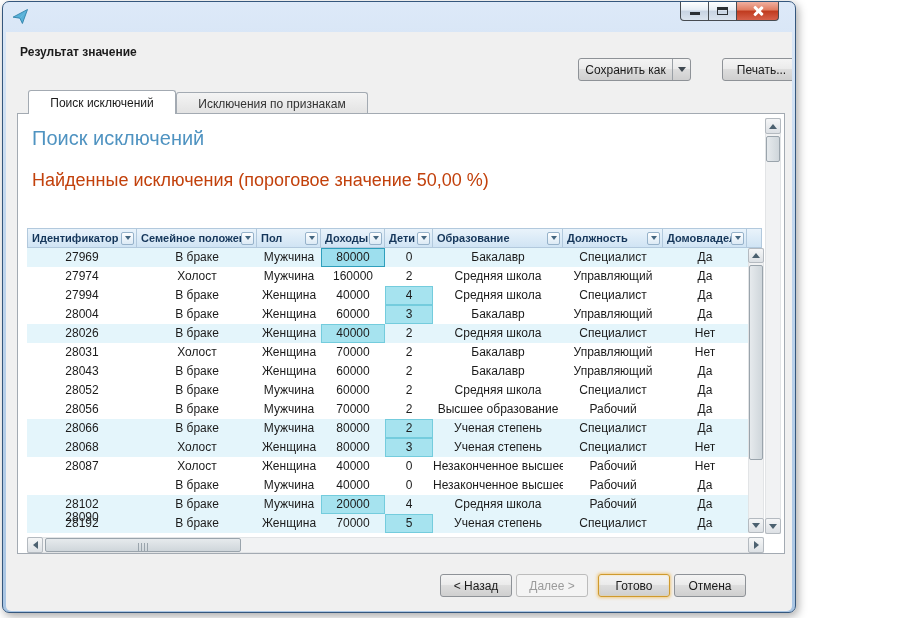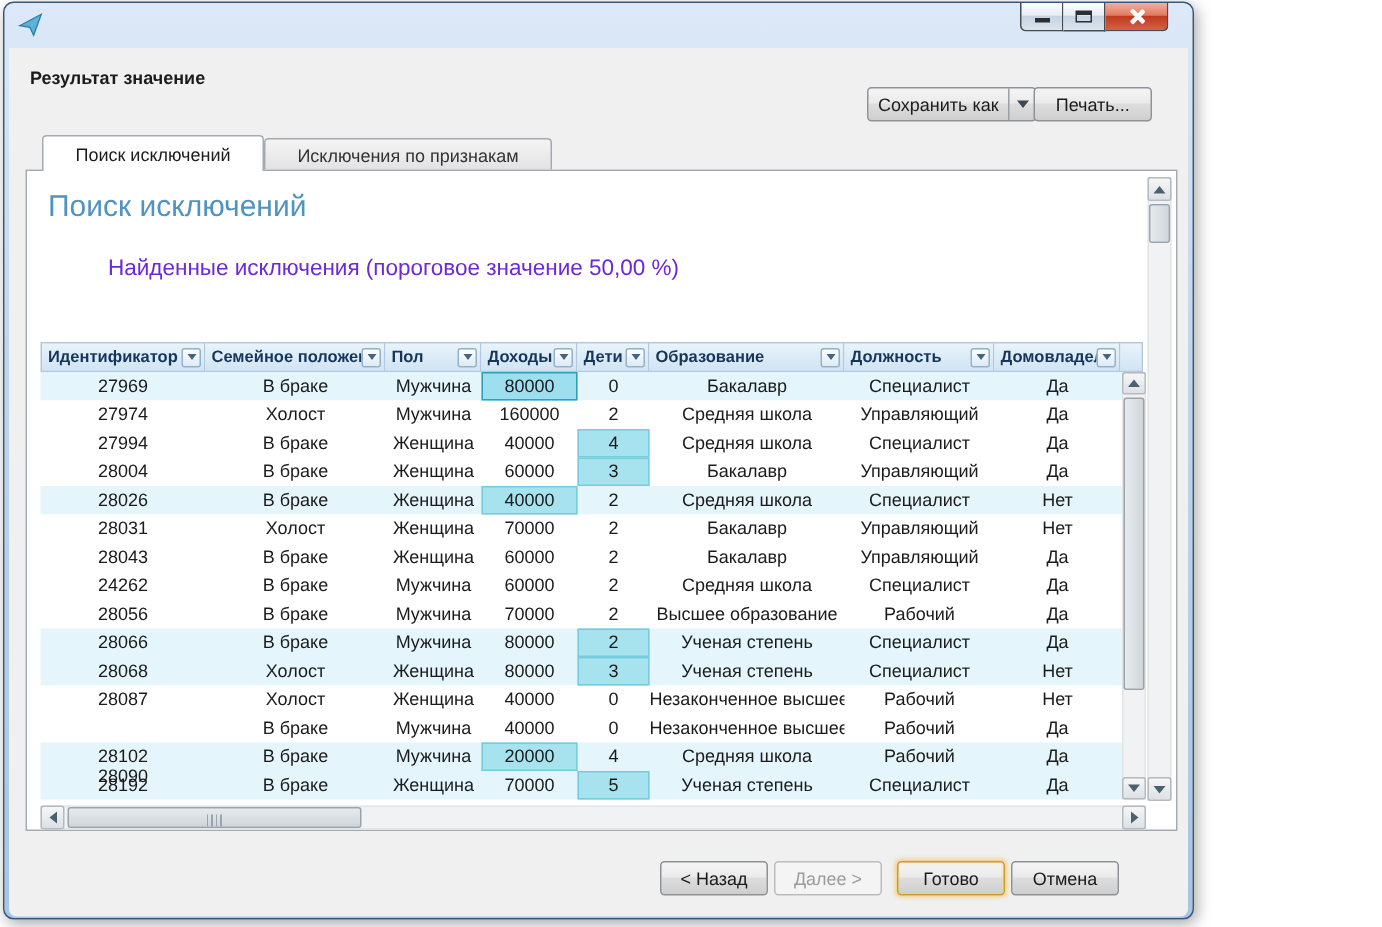--- a/index.html
+++ b/index.html
@@ -32,34 +32,34 @@
   .client { position:absolute; left:3px; top:30px; width:786px; height:579px;
     background:#f0f0f0; border-radius:0 0 5px 5px; overflow:hidden; }
   .page-title { position:absolute; left:14px; top:13px; font-size:12px; font-weight:bold; color:#1b1b1b; }
 
   .btn { position:absolute; height:23px; border:1px solid #8e9297; border-radius:3px;
     background:linear-gradient(#f4f4f4,#ebebeb 45%,#dddddd 50%,#cfcfcf); font-size:12px; color:#1b1b1b;
     display:flex; align-items:center; justify-content:center; cursor:default; }
   .btn-saveas { left:572px; top:26px; width:113px; padding:0; }
   .btn-saveas .lbl { flex:1; text-align:center; }
   .btn-saveas .arrow-sec { width:18px; height:100%; border-left:1px solid #9aa0a6; display:flex; align-items:center; justify-content:center; }
-  .btn-print { left:683px; top:26px; width:79px; }
+  .btn-print { left:716px; top:26px; width:79px; }
 
   
   .tab { position:absolute; font-size:12px; color:#1b1b1b; display:flex; align-items:center; justify-content:center; }
   .tab.active { left:22px; top:58px; width:148px; height:24px; background:#ffffff;
     border:1px solid #a3aab2; border-bottom:none; border-radius:3px 3px 0 0; z-index:3; }
   .tab.inactive { left:170px; top:60px; width:192px; height:22px; background:linear-gradient(#f4f4f4,#e2e2e2);
     border:1px solid #a3aab2; border-bottom:none; border-radius:3px 3px 0 0; z-index:1; color:#333; }
 
   
   .panel { position:absolute; left:11px; top:81px; width:768px; height:441px;
     background:#ffffff; border:1px solid #a3aab2; z-index:2; }
   .heading { position:absolute; left:14px; top:13px; font-size:20px; color:#4f93c1; }
-  .subheading { position:absolute; left:14px; top:56px; font-size:15px; color:#6d28d9;margin-left:40px; }
+  .subheading { position:absolute; left:14px; top:56px; font-size:18px; color:#c2410c; }
 
   
   .grid { position:absolute; left:9px; top:114px; width:735px; }
   .grid-header-row { display:flex; height:20px; }
   .hcell { height:20px; background:linear-gradient(#e9f3fb,#d0e4f4); border:1px solid #b2c9dd; border-left:none;
     display:flex; align-items:center; justify-content:space-between; padding:0 2px 0 4px; overflow:hidden; }
   .hcell:first-child { border-left:1px solid #b2c9dd; }
   .hlabel { font-size:11px; font-weight:bold; color:#15365a; white-space:nowrap; overflow:hidden; }
   .filter-btn { width:13px; height:13px; flex:0 0 13px; border:1px solid #96b2ca; border-radius:2px;
     background:linear-gradient(#fdfeff,#dceaf5); display:flex; align-items:center; justify-content:center; }
@@ -270,21 +270,21 @@
               <div class="cell" style="width: 110px;">28043</div>
               <div class="cell" style="width: 120px;">В браке</div>
               <div class="cell" style="width: 64px;">Женщина</div>
               <div class="cell" style="width: 64px;">60000</div>
               <div class="cell" style="width: 48px;">2</div>
               <div class="cell" style="width: 130px;">Бакалавр</div>
               <div class="cell" style="width: 100px;">Управляющий</div>
               <div class="cell" style="width: 84px;">Да</div>
             </div>
             <div class="grid-row">
-              <div class="cell" style="width: 110px;">24262</div>
+              <div class="cell" style="width: 110px;">28052</div>
               <div class="cell" style="width: 120px;">В браке</div>
               <div class="cell" style="width: 64px;">Мужчина</div>
               <div class="cell" style="width: 64px;">60000</div>
               <div class="cell" style="width: 48px;">2</div>
               <div class="cell" style="width: 130px;">Средняя школа</div>
               <div class="cell" style="width: 100px;">Специалист</div>
               <div class="cell" style="width: 84px;">Да</div>
             </div>
             <div class="grid-row">
               <div class="cell" style="width: 110px;">28056</div>

